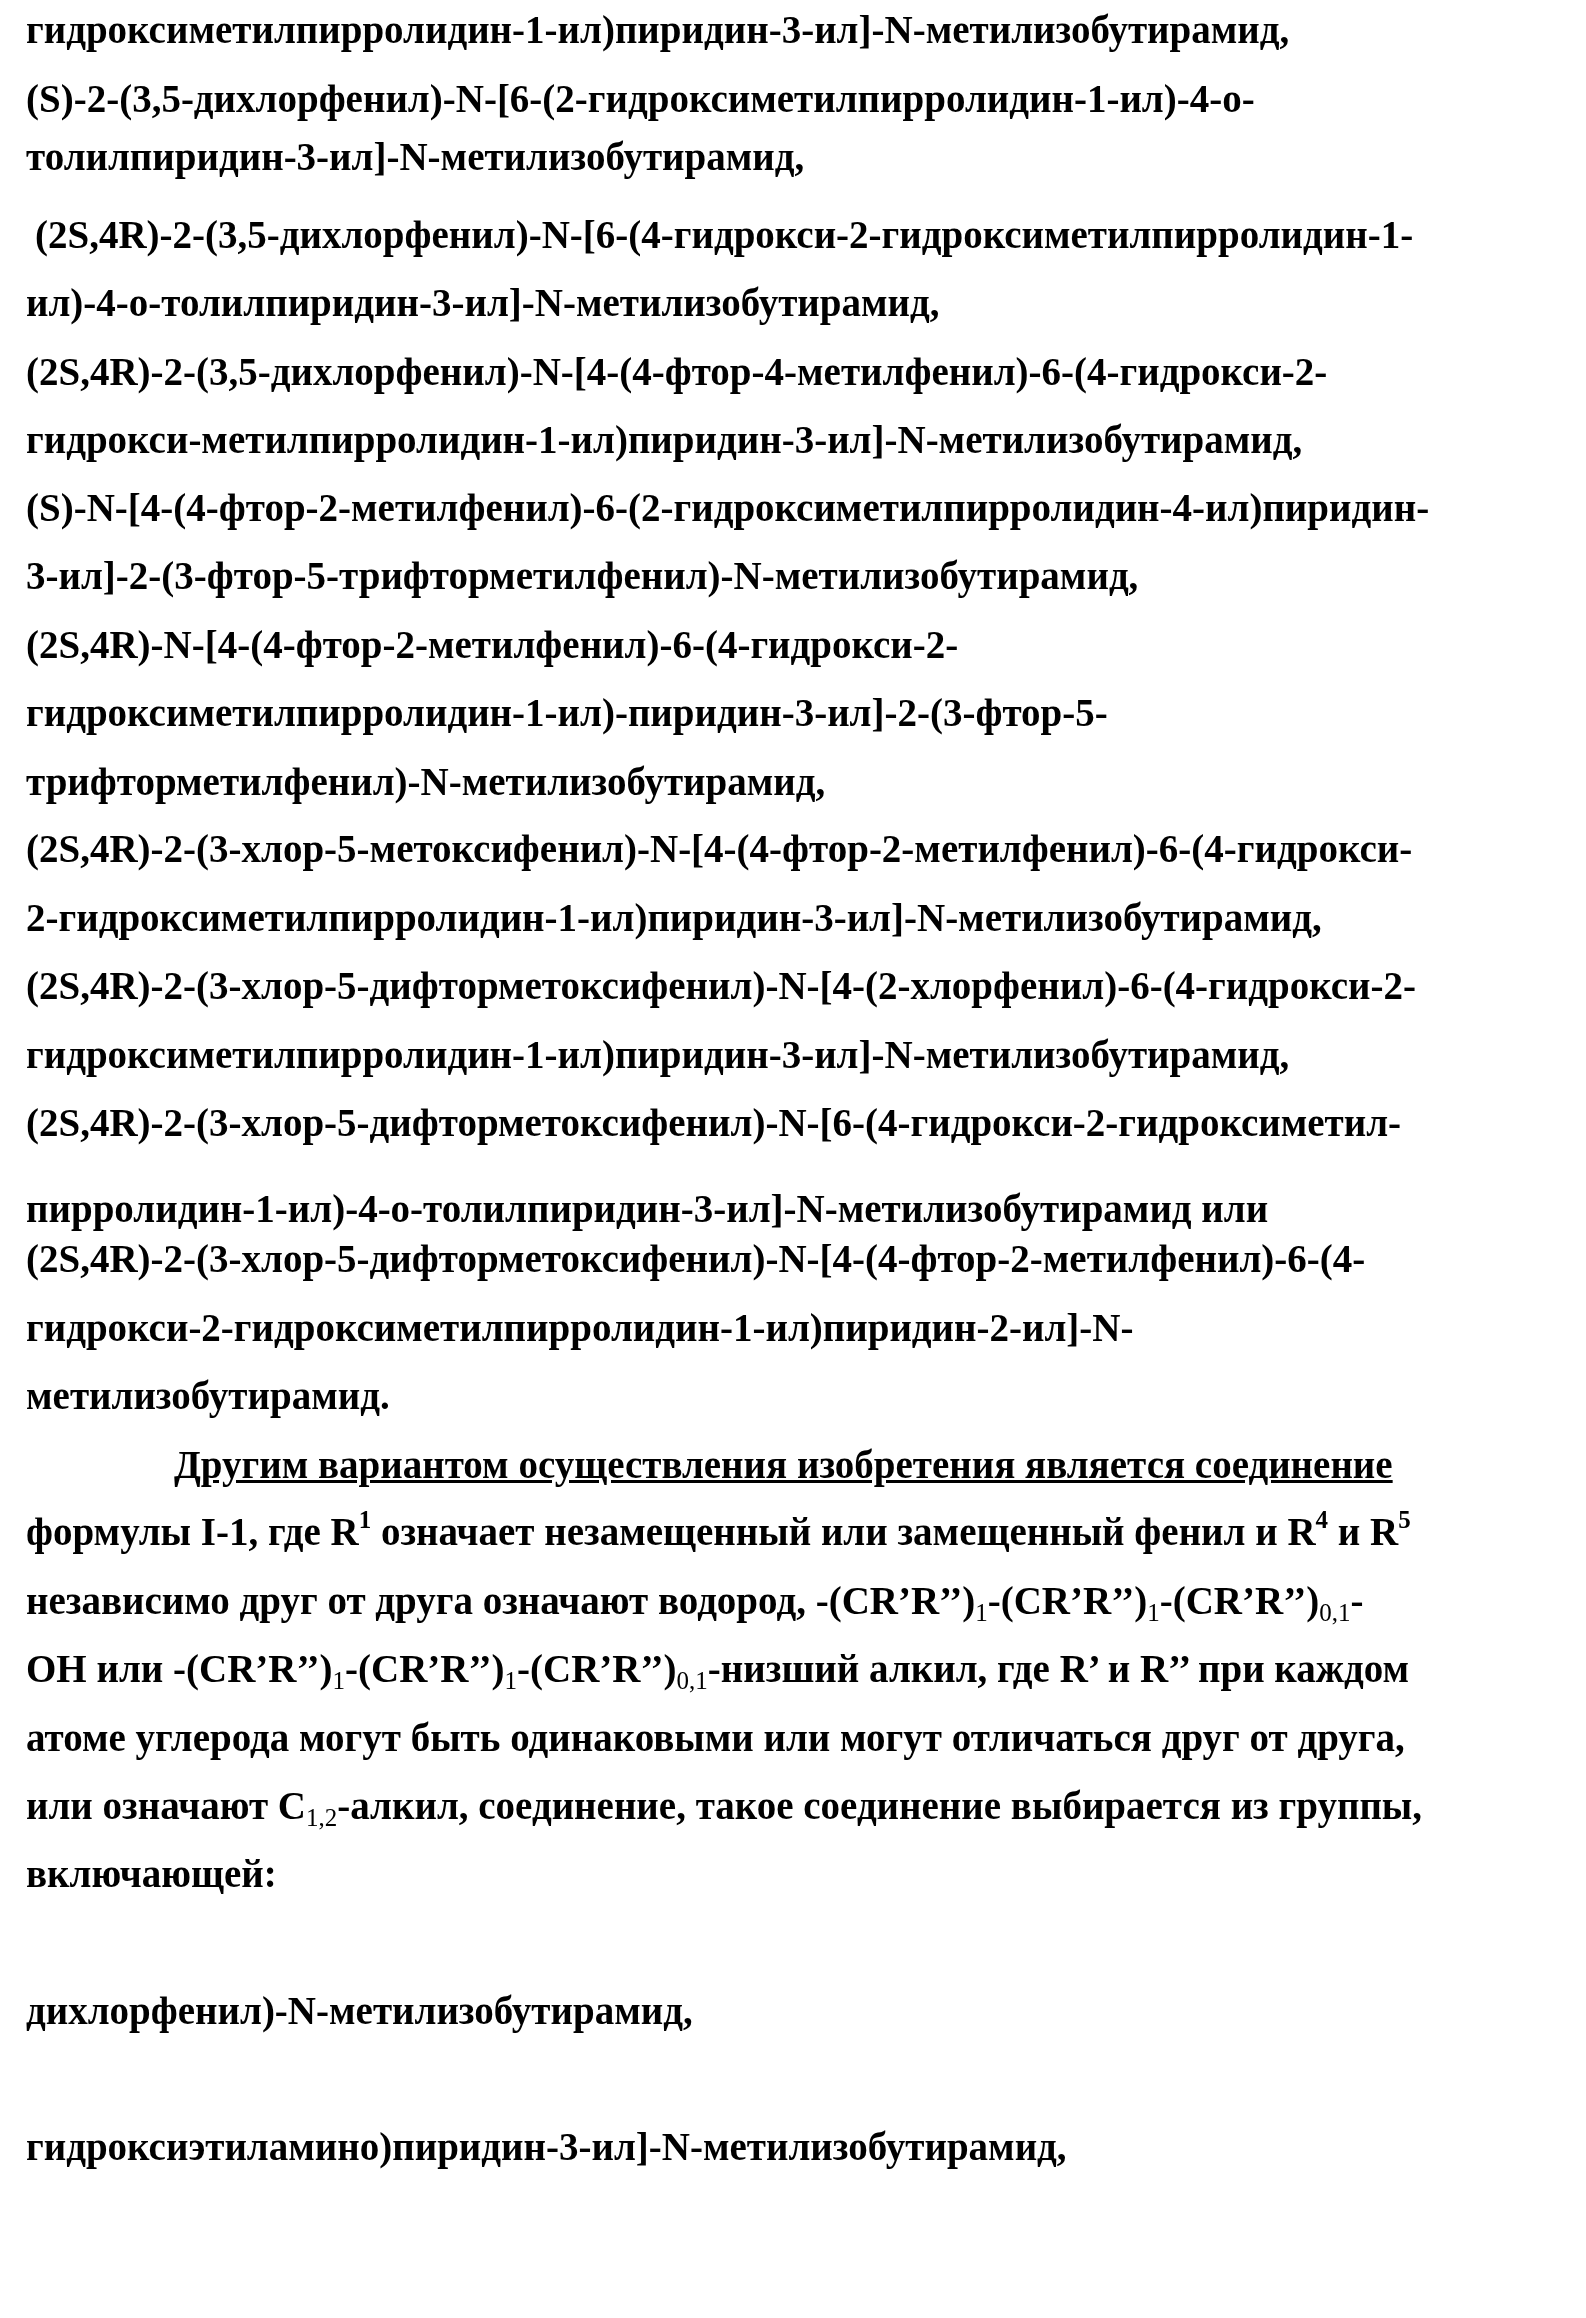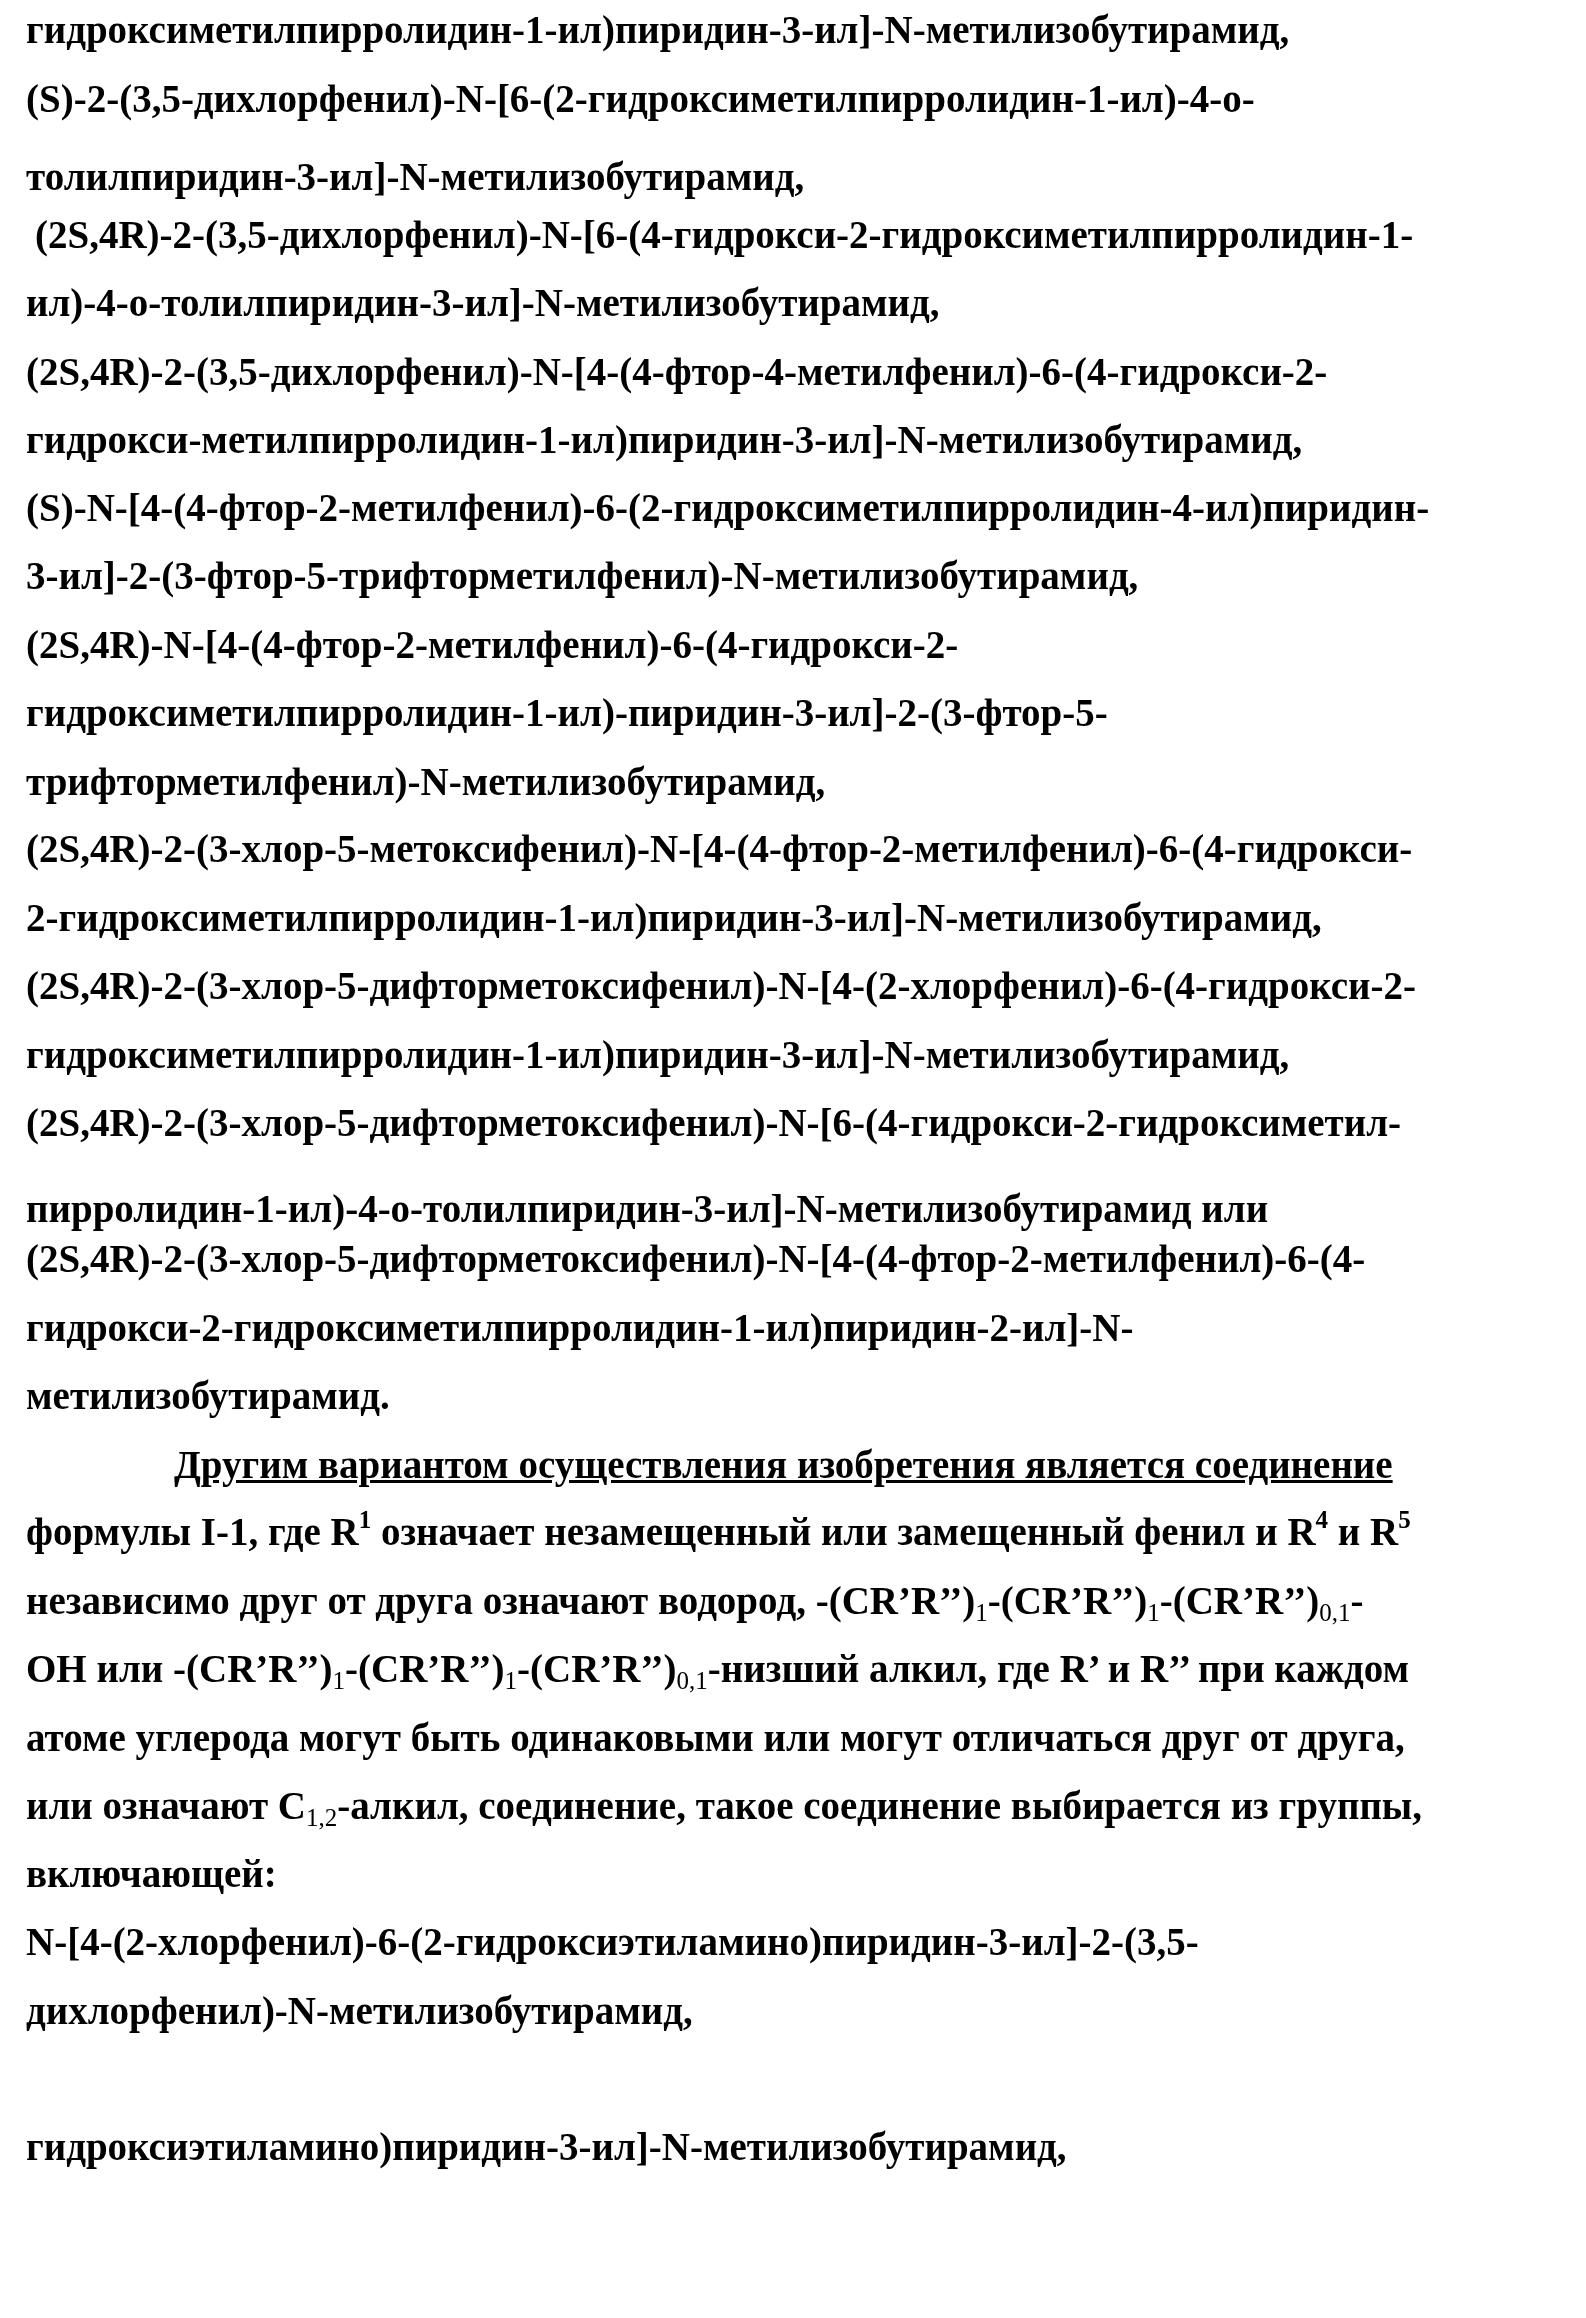--- a/index.html
+++ b/index.html
@@ -19,21 +19,21 @@
   sup.s { font-size: 25px; vertical-align: 16.6px; line-height: 0; }
   sub.s { font-size: 25px; vertical-align: -6.6px; line-height: 0; font-weight: normal; }
 </style>
 </head>
 <body>
 
 <div class="page">
 
   <div class="line" style="top:5px">гидроксиметилпирролидин-1-ил)пиридин-3-ил]-N-метилизобутирамид,</div>
   <div class="line" style="top:74px">(S)-2-(3,5-дихлорфенил)-N-[6-(2-гидроксиметилпирролидин-1-ил)-4-о-</div>
-  <div class="line" style="top:152px">толилпиридин-3-ил]-N-метилизобутирамид,</div>
+  <div class="line" style="top:132px">толилпиридин-3-ил]-N-метилизобутирамид,</div>
   <div class="line shift" style="top:210px">(2S,4R)-2-(3,5-дихлорфенил)-N-[6-(4-гидрокси-2-гидроксиметилпирролидин-1-</div>
   <div class="line" style="top:278px">ил)-4-о-толилпиридин-3-ил]-N-метилизобутирамид,</div>
   <div class="line" style="top:347px">(2S,4R)-2-(3,5-дихлорфенил)-N-[4-(4-фтор-4-метилфенил)-6-(4-гидрокси-2-</div>
   <div class="line" style="top:415px">гидрокси-метилпирролидин-1-ил)пиридин-3-ил]-N-метилизобутирамид,</div>
   <div class="line" style="top:483px">(S)-N-[4-(4-фтор-2-метилфенил)-6-(2-гидроксиметилпирролидин-4-ил)пиридин-</div>
   <div class="line" style="top:551px">3-ил]-2-(3-фтор-5-трифторметилфенил)-N-метилизобутирамид,</div>
   <div class="line" style="top:620px">(2S,4R)-N-[4-(4-фтор-2-метилфенил)-6-(4-гидрокси-2-</div>
   <div class="line" style="top:688px">гидроксиметилпирролидин-1-ил)-пиридин-3-ил]-2-(3-фтор-5-</div>
   <div class="line" style="top:757px">трифторметилфенил)-N-метилизобутирамид,</div>
   <div class="line" style="top:824px">(2S,4R)-2-(3-хлор-5-метоксифенил)-N-[4-(4-фтор-2-метилфенил)-6-(4-гидрокси-</div>
@@ -61,18 +61,17 @@
   </div>
 
   <div class="line" style="top:1713px">атоме углерода могут быть одинаковыми или могут отличаться друг от друга,</div>
 
   <div class="line" style="top:1781px">
     <span>или означают C</span><sub class="s">1,2</sub><span>-алкил, соединение, такое соединение выбирается из группы,</span>
   </div>
 
   <div class="line" style="top:1849px">включающей:</div>
 
-  <div class="line" style="top:1917px">N-[4-(2-хлорфенил)-6-(2-гидроксиэтиламино)пиридин-3-ил]-2-(3,5-</div>
   <div class="line" style="top:1986px">дихлорфенил)-N-метилизобутирамид,</div>
   <div class="line" style="top:2122px">гидроксиэтиламино)пиридин-3-ил]-N-метилизобутирамид,</div>
 
 </div>
 
 
 </body></html>

